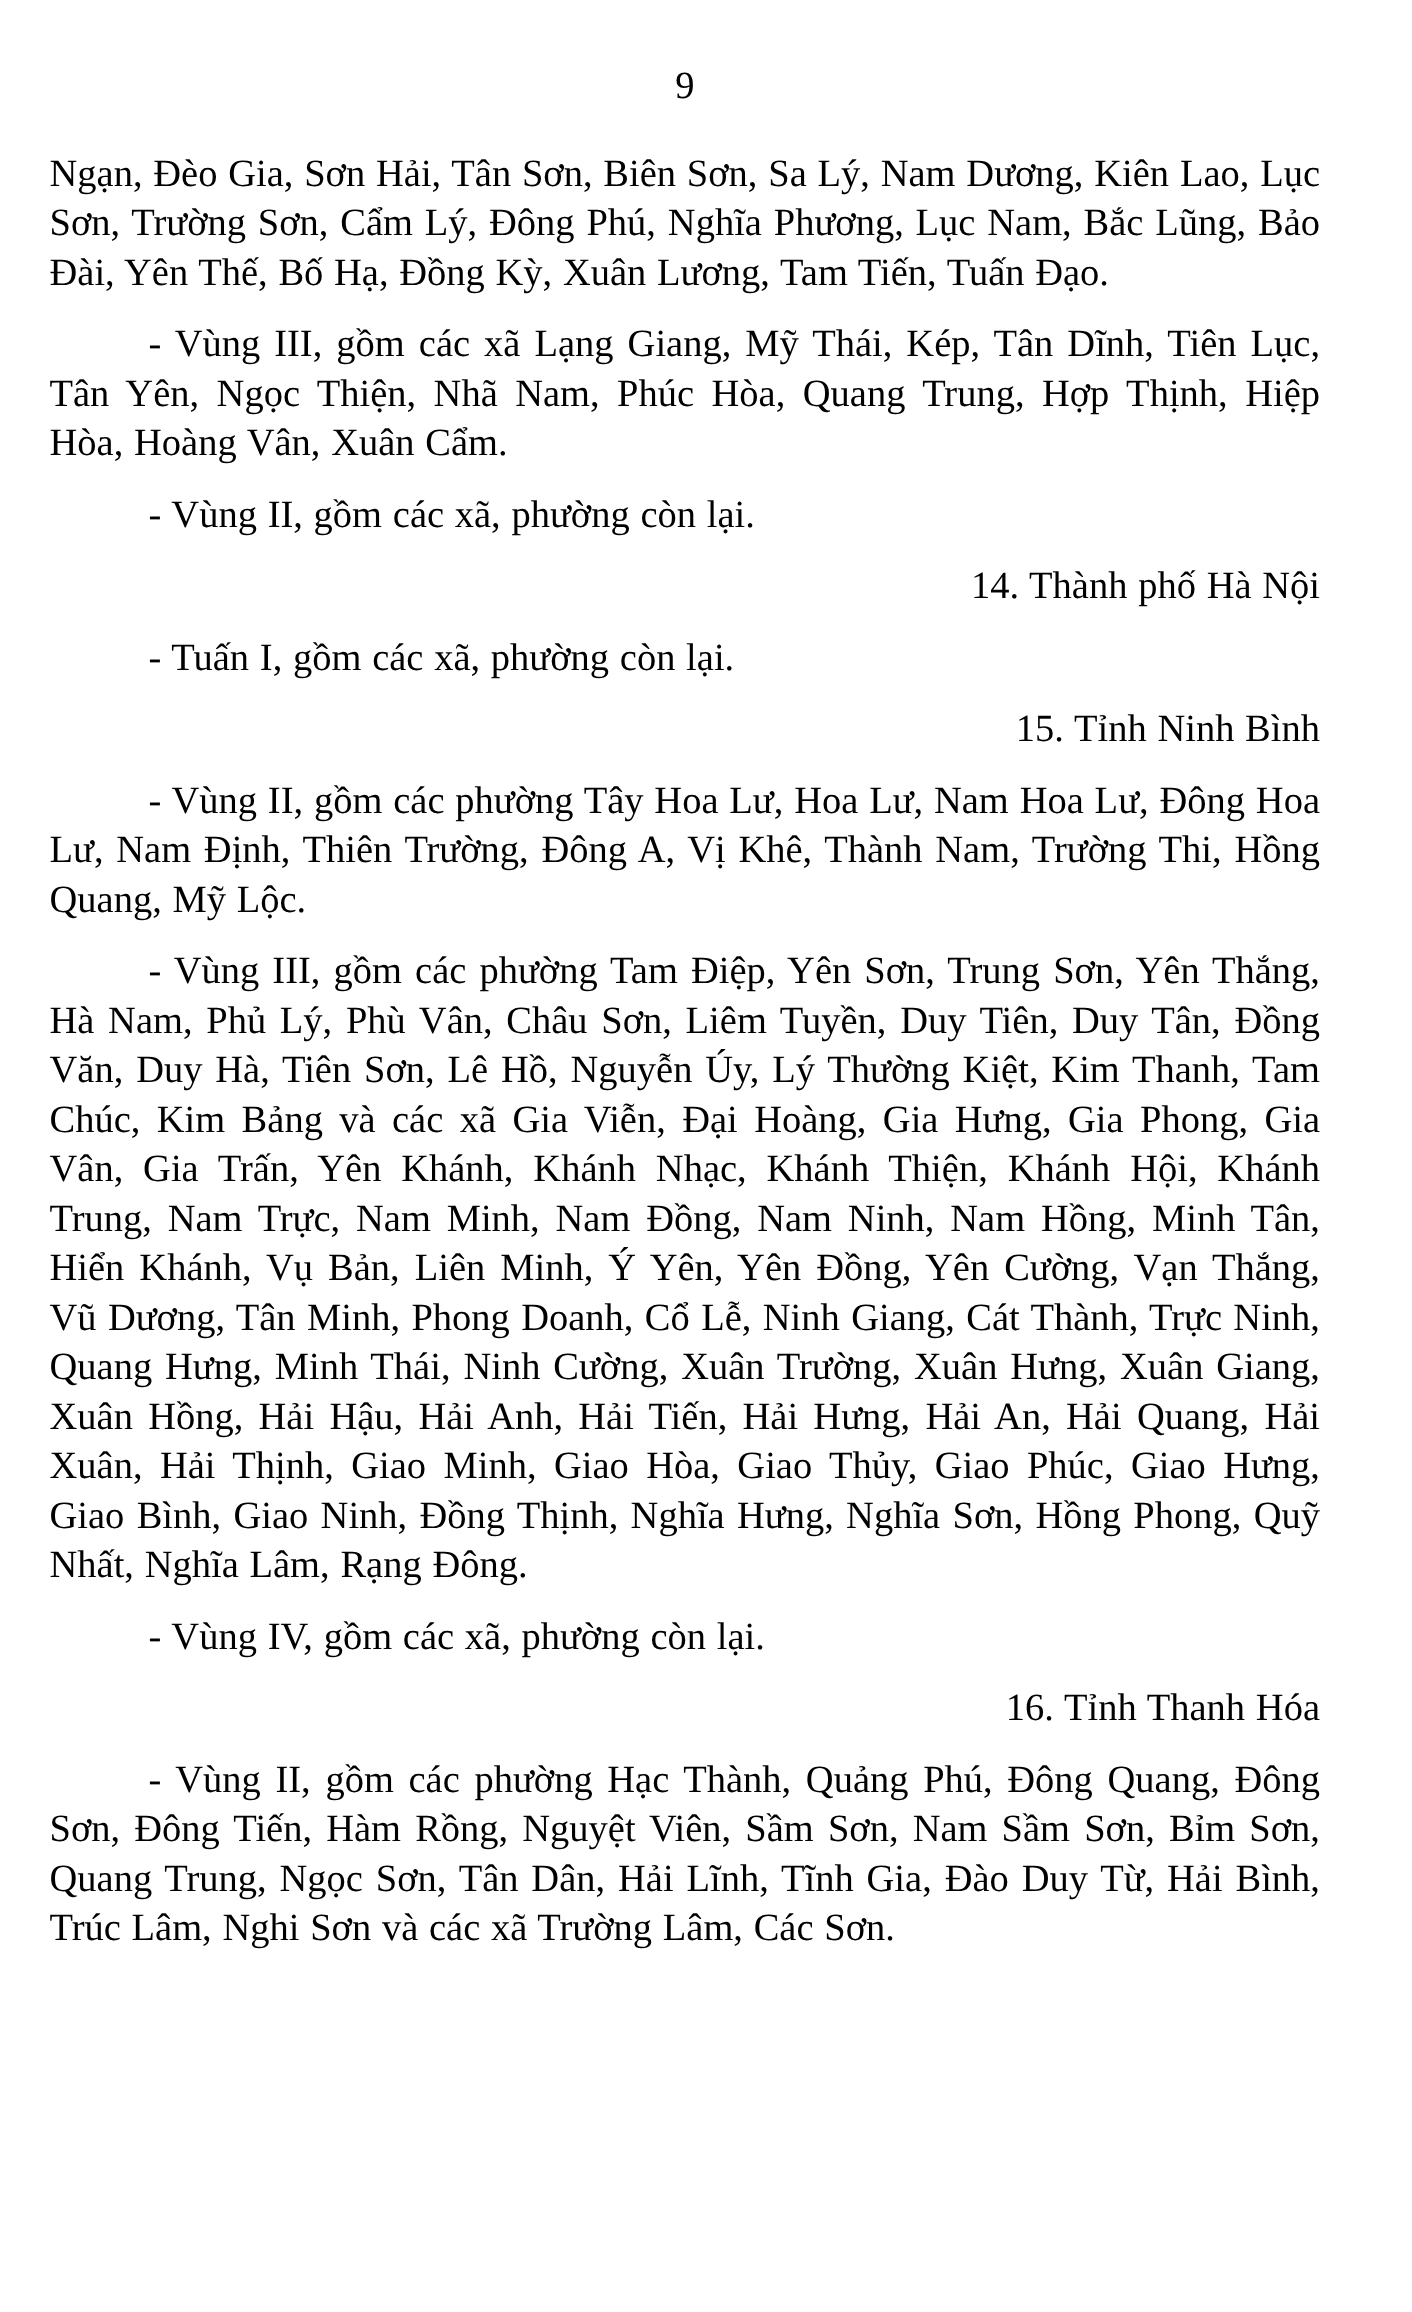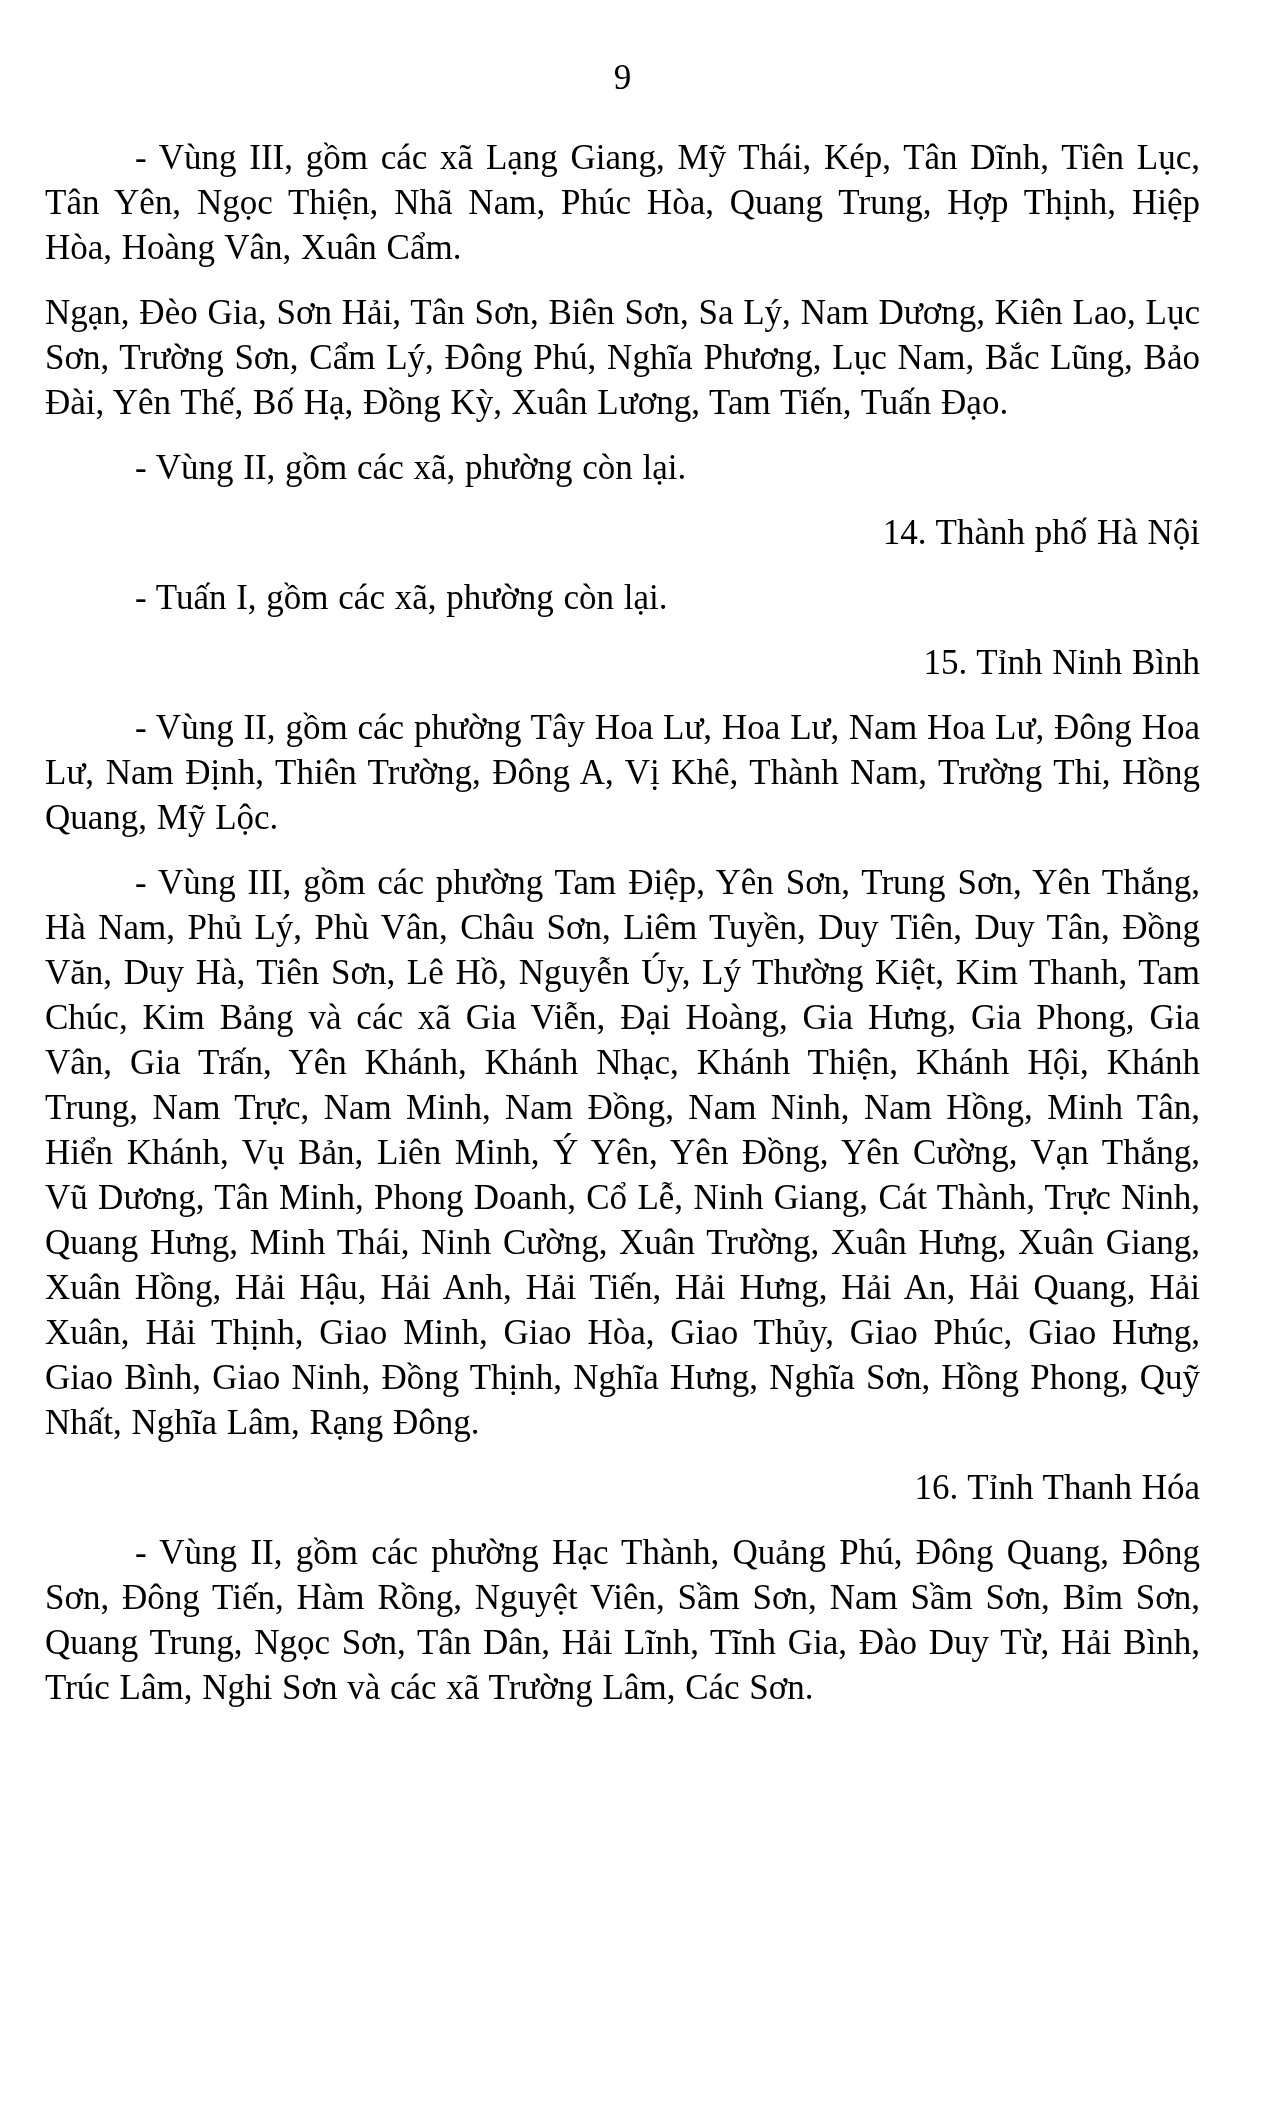--- a/index.html
+++ b/index.html
@@ -36,34 +36,35 @@
   .para.heading {
     text-align: right;
   }
 </style>
 </head>
 <body>
 
 <div class="page">
   <div class="pageno">9</div>
 
+  <p class="para continuation">Ngạn, Đèo Gia, Sơn Hải, Tân Sơn, Biên Sơn, Sa Lý, Nam Dương, Kiên Lao, Lục Sơn, Trường Sơn, Cẩm Lý, Đông Phú, Nghĩa Phương, Lục Nam, Bắc Lũng, Bảo Đài, Yên Thế, Bố Hạ, Đồng Kỳ, Xuân Lương, Tam Tiến, Tuấn Đạo.</p>
+
   <p class="para">- Vùng III, gồm các xã Lạng Giang, Mỹ Thái, Kép, Tân Dĩnh, Tiên Lục, Tân Yên, Ngọc Thiện, Nhã Nam, Phúc Hòa, Quang Trung, Hợp Thịnh, Hiệp Hòa, Hoàng Vân, Xuân Cẩm.</p>
-
-  <p class="para continuation">Ngạn, Đèo Gia, Sơn Hải, Tân Sơn, Biên Sơn, Sa Lý, Nam Dương, Kiên Lao, Lục Sơn, Trường Sơn, Cẩm Lý, Đông Phú, Nghĩa Phương, Lục Nam, Bắc Lũng, Bảo Đài, Yên Thế, Bố Hạ, Đồng Kỳ, Xuân Lương, Tam Tiến, Tuấn Đạo.</p>
 
   <p class="para">- Vùng II, gồm các xã, phường còn lại.</p>
 
   <p class="para heading">14. Thành phố Hà Nội</p>
 
 
   <p class="para">- Tuấn I, gồm các xã, phường còn lại.</p>
 
   <p class="para heading">15. Tỉnh Ninh Bình</p>
 
   <p class="para">- Vùng II, gồm các phường Tây Hoa Lư, Hoa Lư, Nam Hoa Lư, Đông Hoa Lư, Nam Định, Thiên Trường, Đông A, Vị Khê, Thành Nam, Trường Thi, Hồng Quang, Mỹ Lộc.</p>
 
   <p class="para">- Vùng III, gồm các phường Tam Điệp, Yên Sơn, Trung Sơn, Yên Thắng, Hà Nam, Phủ Lý, Phù Vân, Châu Sơn, Liêm Tuyền, Duy Tiên, Duy Tân, Đồng Văn, Duy Hà, Tiên Sơn, Lê Hồ, Nguyễn Úy, Lý Thường Kiệt, Kim Thanh, Tam Chúc, Kim Bảng và các xã Gia Viễn, Đại Hoàng, Gia Hưng, Gia Phong, Gia Vân, Gia Trấn, Yên Khánh, Khánh Nhạc, Khánh Thiện, Khánh Hội, Khánh Trung, Nam Trực, Nam Minh, Nam Đồng, Nam Ninh, Nam Hồng, Minh Tân, Hiển Khánh, Vụ Bản, Liên Minh, Ý Yên, Yên Đồng, Yên Cường, Vạn Thắng, Vũ Dương, Tân Minh, Phong Doanh, Cổ Lễ, Ninh Giang, Cát Thành, Trực Ninh, Quang Hưng, Minh Thái, Ninh Cường, Xuân Trường, Xuân Hưng, Xuân Giang, Xuân Hồng, Hải Hậu, Hải Anh, Hải Tiến, Hải Hưng, Hải An, Hải Quang, Hải Xuân, Hải Thịnh, Giao Minh, Giao Hòa, Giao Thủy, Giao Phúc, Giao Hưng, Giao Bình, Giao Ninh, Đồng Thịnh, Nghĩa Hưng, Nghĩa Sơn, Hồng Phong, Quỹ Nhất, Nghĩa Lâm, Rạng Đông.</p>
 
+  <p class="para">- Vùng IV, gồm các xã, phường còn lại.</p>
 
   <p class="para heading">16. Tỉnh Thanh Hóa</p>
 
   <p class="para">- Vùng II, gồm các phường Hạc Thành, Quảng Phú, Đông Quang, Đông Sơn, Đông Tiến, Hàm Rồng, Nguyệt Viên, Sầm Sơn, Nam Sầm Sơn, Bỉm Sơn, Quang Trung, Ngọc Sơn, Tân Dân, Hải Lĩnh, Tĩnh Gia, Đào Duy Từ, Hải Bình, Trúc Lâm, Nghi Sơn và các xã Trường Lâm, Các Sơn.</p>
 </div>
 
 </body></html>

